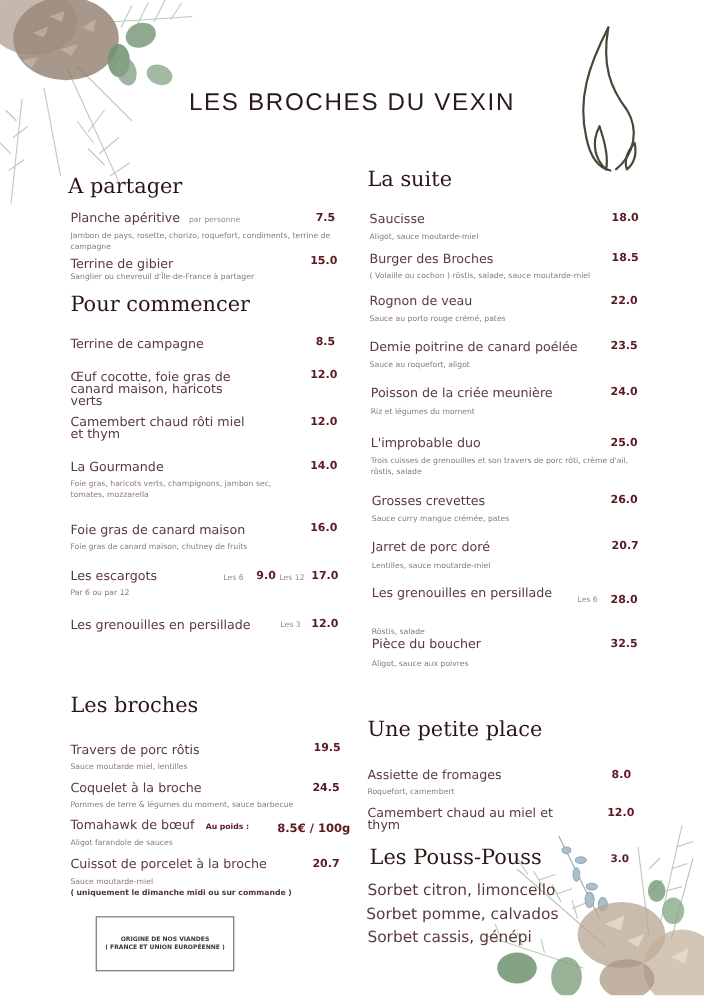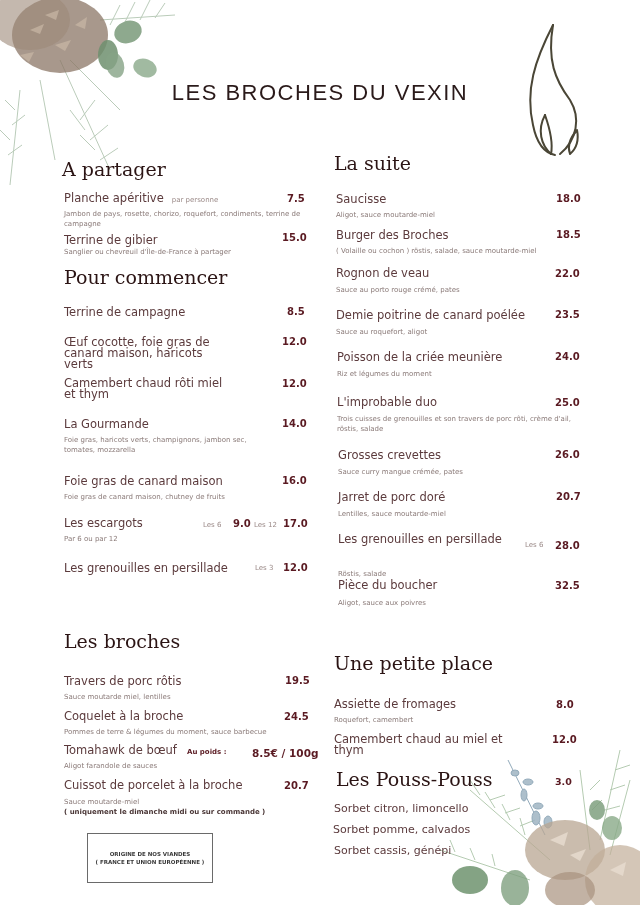--- a/index.html
+++ b/index.html
@@ -26,21 +26,21 @@
     .price { position: absolute; font-size: 10px; font-weight: bold; color: #5a1a22; }
     .qty { position: absolute; font-size: 7px; color: #9b8a88; }
     .inline-note { font-size: 7px; color: #9b8a88; margin-left: 8px; }
     .poids { position: absolute; font-size: 7px; font-weight: bold; color: #5a1a22; }
     .origin-box {
       position: absolute; left: 87px; top: 833px; width: 126px; height: 50px;
       border: 1px solid #6a6a6a; box-sizing: border-box;
       display: flex; flex-direction: column; align-items: center; justify-content: center;
       font-size: 5.5px; font-weight: bold; color: #3a3a3a; text-align: center; line-height: 8px;
     }
-    .sorbet { position: absolute; font-size: 11px; color: #5b3a3c; }
+    .sorbet { position: absolute; font-size: 14px; color: #5b3a3c; }
     .deco { position: absolute; }
   </style>
 </head>
 <body>
 
 <svg class="deco" style="left:0;top:0" width="200" height="190" viewBox="0 0 200 190">
   <g stroke="#a9bfa8" stroke-width="1" fill="none" opacity="0.8">
     <path d="M60 60 L110 170"></path>
       <path d="M70 60 L120 110"></path>
       <path d="M20 90 L10 185"></path>

